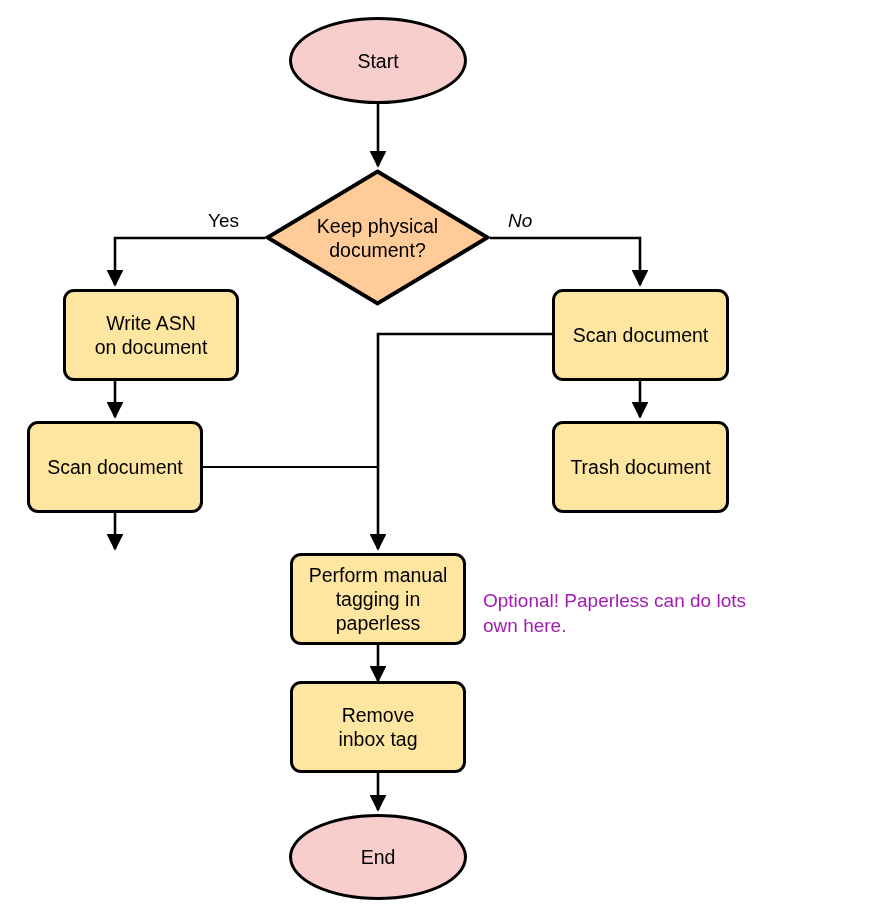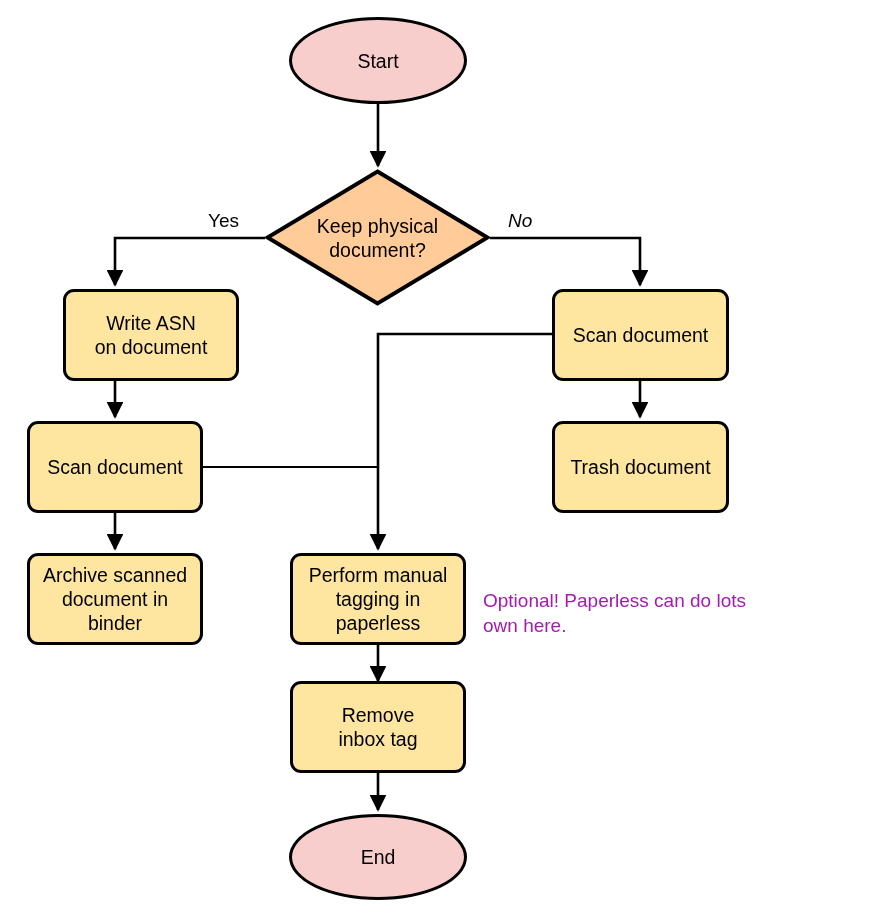--- a/index.html
+++ b/index.html
@@ -129,25 +129,20 @@
 
   <div class="node process" style="left:27px; top:289px; width:176px; height:92px;margin-left:36px;">
     <span>Write ASN
 on document</span>
   </div>
 
   <div class="node process" style="left:27px; top:421px; width:176px; height:92px;">
     <span>Scan document</span>
   </div>
 
-  <div class="node process" style="left:27px; top:553px; width:176px; height:92px;">
-    <span>Archive scanned
-document in
-binder</span>
-  </div>
 
   <div class="node process" style="left:552px; top:289px; width:177px; height:92px;">
     <span>Scan document</span>
   </div>
 
   <div class="node process" style="left:290px; top:553px; width:176px; height:92px;">
     <span>Perform manual
 tagging in
 paperless</span>
   </div>

